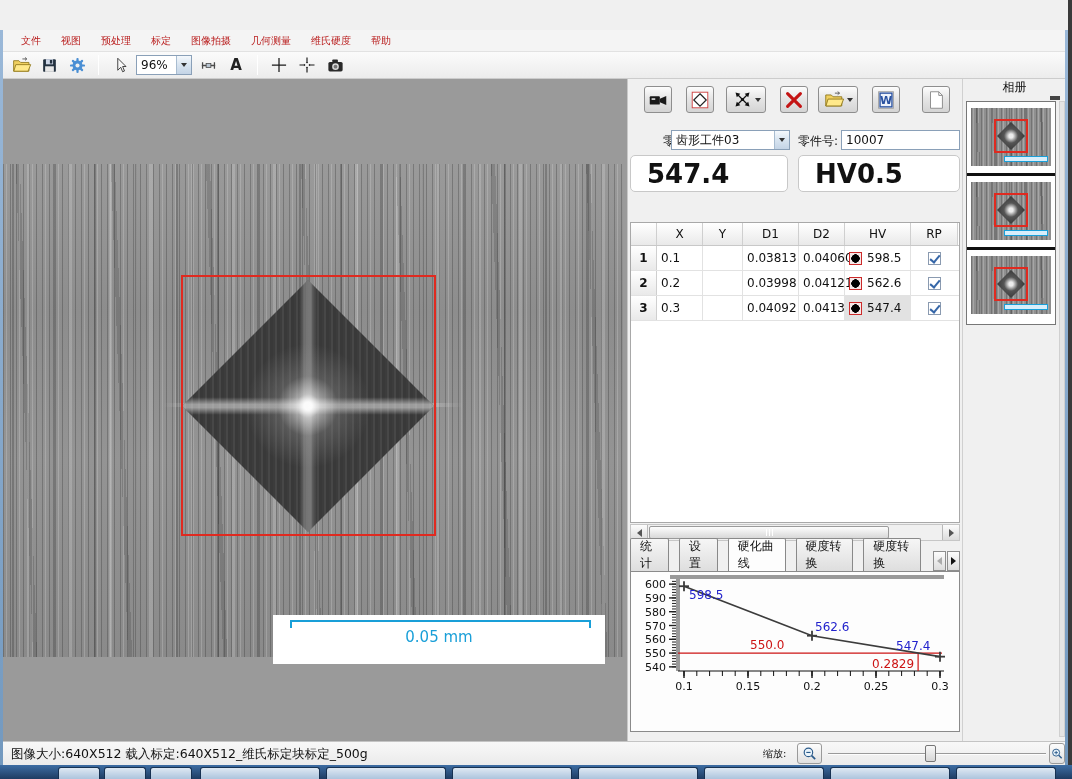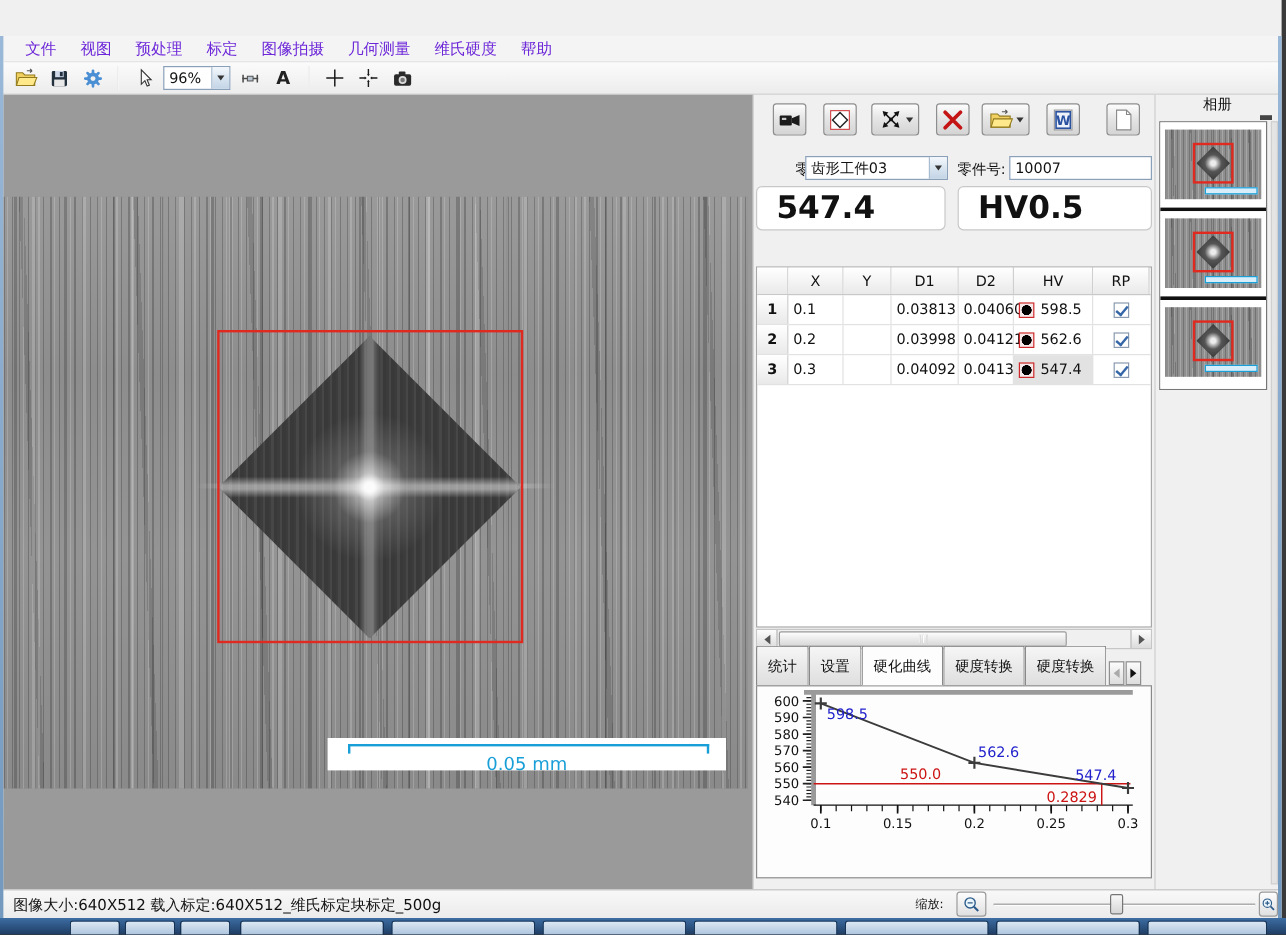--- a/index.html
+++ b/index.html
@@ -16,21 +16,21 @@
   .title-text{left:30px;top:7px;font-size:13px;color:#14243a;}
   .title-icon{left:8px;top:6px;width:17px;height:17px;}
   .winbtn{top:0;height:19px;border:1px solid #46617e;border-top:none;border-radius:0 0 4px 4px;
     display:flex;align-items:center;justify-content:center;background:linear-gradient(#f2f6fa,#cfdceb 45%,#a9bfd6);}
   .winbtn.close{background:linear-gradient(#f0a28e,#da6a50 45%,#bd402a);}
   .glyph-min{width:9px;height:3px;background:#33475c;margin-top:8px;}
   .glyph-max{width:9px;height:8px;border:2px solid #33475c;background:#e8eef5;}
   .glyph-x{color:#fff;font-size:13px;font-weight:bold;line-height:1;text-shadow:0 1px 1px #7a2012;}
 
   .menubar{left:3px;top:30px;width:1062px;height:22px;background:#f4f4f4;border-bottom:1px solid #e2e2e2;display:flex;align-items:center;padding-left:8px;}
-  .menu-item{padding:3px 10px;font-size:13px;color:#6d28d9;}
+  .menu-item{padding:3px 10px;font-size:10px;color:#b91c1c;}
 
   .toolbar{left:3px;top:52px;width:1062px;height:27px;background:linear-gradient(#fbfbfb,#ececec);border-bottom:1px solid #cccccc;display:flex;align-items:center;padding-left:6px;gap:4px;}
   .tool-sep{width:1px;height:20px;background:#c4c4c4;border-right:1px solid #fff;margin:0 5px;}
   .tool-btn{width:24px;height:22px;display:flex;align-items:center;justify-content:center;border-radius:2px;}
   .combo{height:20px;background:#fff;border:1px solid #8aa0b8;display:flex;align-items:center;font-size:12px;}
   .combo .val{flex:1;padding:0 4px;color:#111;white-space:nowrap;overflow:hidden;}
   .combo .dd{width:15px;height:100%;background:linear-gradient(#f4f8fc,#d8e4f0 50%,#c4d4e6);border-left:1px solid #a8bcd0;display:flex;align-items:center;justify-content:center;}
   .dd-arrow{width:0;height:0;border-left:3.5px solid transparent;border-right:3.5px solid transparent;border-top:4.5px solid #333;}
   .atool{font-size:15px;font-weight:bold;color:#222;}
 
@@ -43,21 +43,21 @@
     linear-gradient(180deg,#9a9a9a,#8d8d8d 30%,#949494 60%,#8a8a8a);}
   .glare{left:160px;top:239px;width:300px;height:4px;background:linear-gradient(90deg,transparent,rgba(255,255,255,.45) 20%,rgba(255,255,255,.55) 50%,rgba(255,255,255,.45) 80%,transparent);}
   .indent{left:179px;top:116px;width:252px;height:252px;
     -webkit-clip-path:polygon(50% 0,100% 50%,50% 100%,0 50%);clip-path:polygon(50% 0,100% 50%,50% 100%,0 50%);
     background-image:
       radial-gradient(circle at 50% 50%, rgba(255,255,255,.95) 0 4px, rgba(255,255,255,.55) 12px, rgba(160,160,160,.3) 30px, rgba(70,70,70,0) 62px),
       linear-gradient(0deg, transparent 46.5%, rgba(255,255,255,.5) 49.4% 50.6%, transparent 53.5%),
       linear-gradient(90deg, transparent 46.5%, rgba(255,255,255,.3) 49.4% 50.6%, transparent 53.5%),
       repeating-linear-gradient(90deg,#3c3c3c 0 2px,#474747 2px 4px,#393939 4px 7px);}
   .roi{left:178px;top:111px;width:255px;height:261px;border:2px solid #e02a20;}
-  .scalebar{left:270px;top:451px;width:332px;height:27px;background:#fff;}
+  .scalebar{left:270px;top:451px;width:332px;height:49px;background:#fff;}
   .bracket{left:17px;top:5px;width:301px;height:8px;border-top:2px solid #199fd8;border-left:2px solid #199fd8;border-right:2px solid #199fd8;}
   .scale-label{left:0;top:13px;width:332px;text-align:center;font-size:15px;color:#199fd8;}
 
   
   .rpanel{left:628px;top:79px;width:334px;height:662px;background:#f0f0f0;}
   .icon-btn{height:27px;border:1px solid #8e8e8e;border-radius:3px;background:linear-gradient(#fdfdfd,#e6e6e6 45%,#d4d4d4);display:flex;align-items:center;justify-content:center;}
   .field-label{font-size:12px;color:#111;top:54px;}
   .bigbox{top:76px;height:37px;background:#fff;border:1px solid #c8c8c8;border-radius:5px;display:flex;align-items:center;padding-left:16px;font-size:26px;font-weight:bold;color:#111;}
   .results-title{left:2px;top:119px;width:330px;height:23px;background:linear-gradient(#fcfcfc,#e4e4e4);border:1px solid #c2c2c2;display:flex;align-items:center;justify-content:center;font-size:13px;font-weight:bold;color:#111;}
   .grid{left:2px;top:143px;width:330px;height:301px;background:#fff;border:1px solid #a8a8a8;}
@@ -73,21 +73,21 @@
   .chk.checked::after{content:"";position:absolute;left:3px;top:0px;width:4px;height:8px;border-right:2px solid #3566a8;border-bottom:2px solid #3566a8;transform:rotate(40deg);}
   .hscroll{left:2px;top:445px;width:330px;height:17px;background:#f0f0f0;border:1px solid #c6c6c6;display:flex;}
   .sbtn{width:17px;height:15px;background:linear-gradient(#fcfcfc,#dcdcdc);border-right:1px solid #b8b8b8;display:flex;align-items:center;justify-content:center;}
   .sbtn.r{border-left:1px solid #b8b8b8;border-right:none;}
   .tri-l{width:0;height:0;border-top:4px solid transparent;border-bottom:4px solid transparent;border-right:5px solid #555;}
   .tri-r{width:0;height:0;border-top:4px solid transparent;border-bottom:4px solid transparent;border-left:5px solid #555;}
   .sthumb{margin:1px;width:240px;background:linear-gradient(#fdfdfd,#d8d8d8);border:1px solid #9a9a9a;border-radius:2px;display:flex;align-items:center;justify-content:center;gap:2px;}
   .grip{width:1px;height:7px;background:#8a8a8a;border-right:1px solid #fff;}
 
   .tabs{left:2px;top:468px;width:330px;height:24px;display:flex;align-items:flex-end;}
-  .tab{height:21px;background:linear-gradient(#f6f6f6,#dedede);border:1px solid #898989;border-bottom:none;border-radius:2px 2px 0 0;margin-right:0;display:flex;align-items:center;justify-content:center;font-size:12px;color:#111;padding:16px 9px;}
+  .tab{height:21px;background:linear-gradient(#f6f6f6,#dedede);border:1px solid #898989;border-bottom:none;border-radius:2px 2px 0 0;margin-right:10px;display:flex;align-items:center;justify-content:center;font-size:12px;color:#111;padding:16px 9px;}
   .tab.active{height:24px;background:#fdfdfd;font-weight:normal;position:relative;z-index:2;}
   .tabspin{display:flex;margin-left:2px;gap:1px;}
   .tabspin .sp{width:13px;height:20px;background:linear-gradient(#fcfcfc,#dcdcdc);border:1px solid #8e8e8e;display:flex;align-items:center;justify-content:center;}
 
   .chart-panel{left:2px;top:492px;width:330px;height:161px;background:#fdfdfd;border:1px solid #8a8a8a;}
   #chart{left:1px;top:2px;width:326px;height:120px;}
   #chart text{font-family:"DejaVu Sans","Liberation Sans",sans-serif;}
   .chart-controls{left:0;top:128px;width:328px;height:30px;display:flex;align-items:center;}
   .navbtn{width:30px;height:22px;border:1px solid #9a9a9a;border-radius:3px;background:linear-gradient(#fdfdfd,#e2e2e2);display:flex;align-items:center;justify-content:center;}
 

